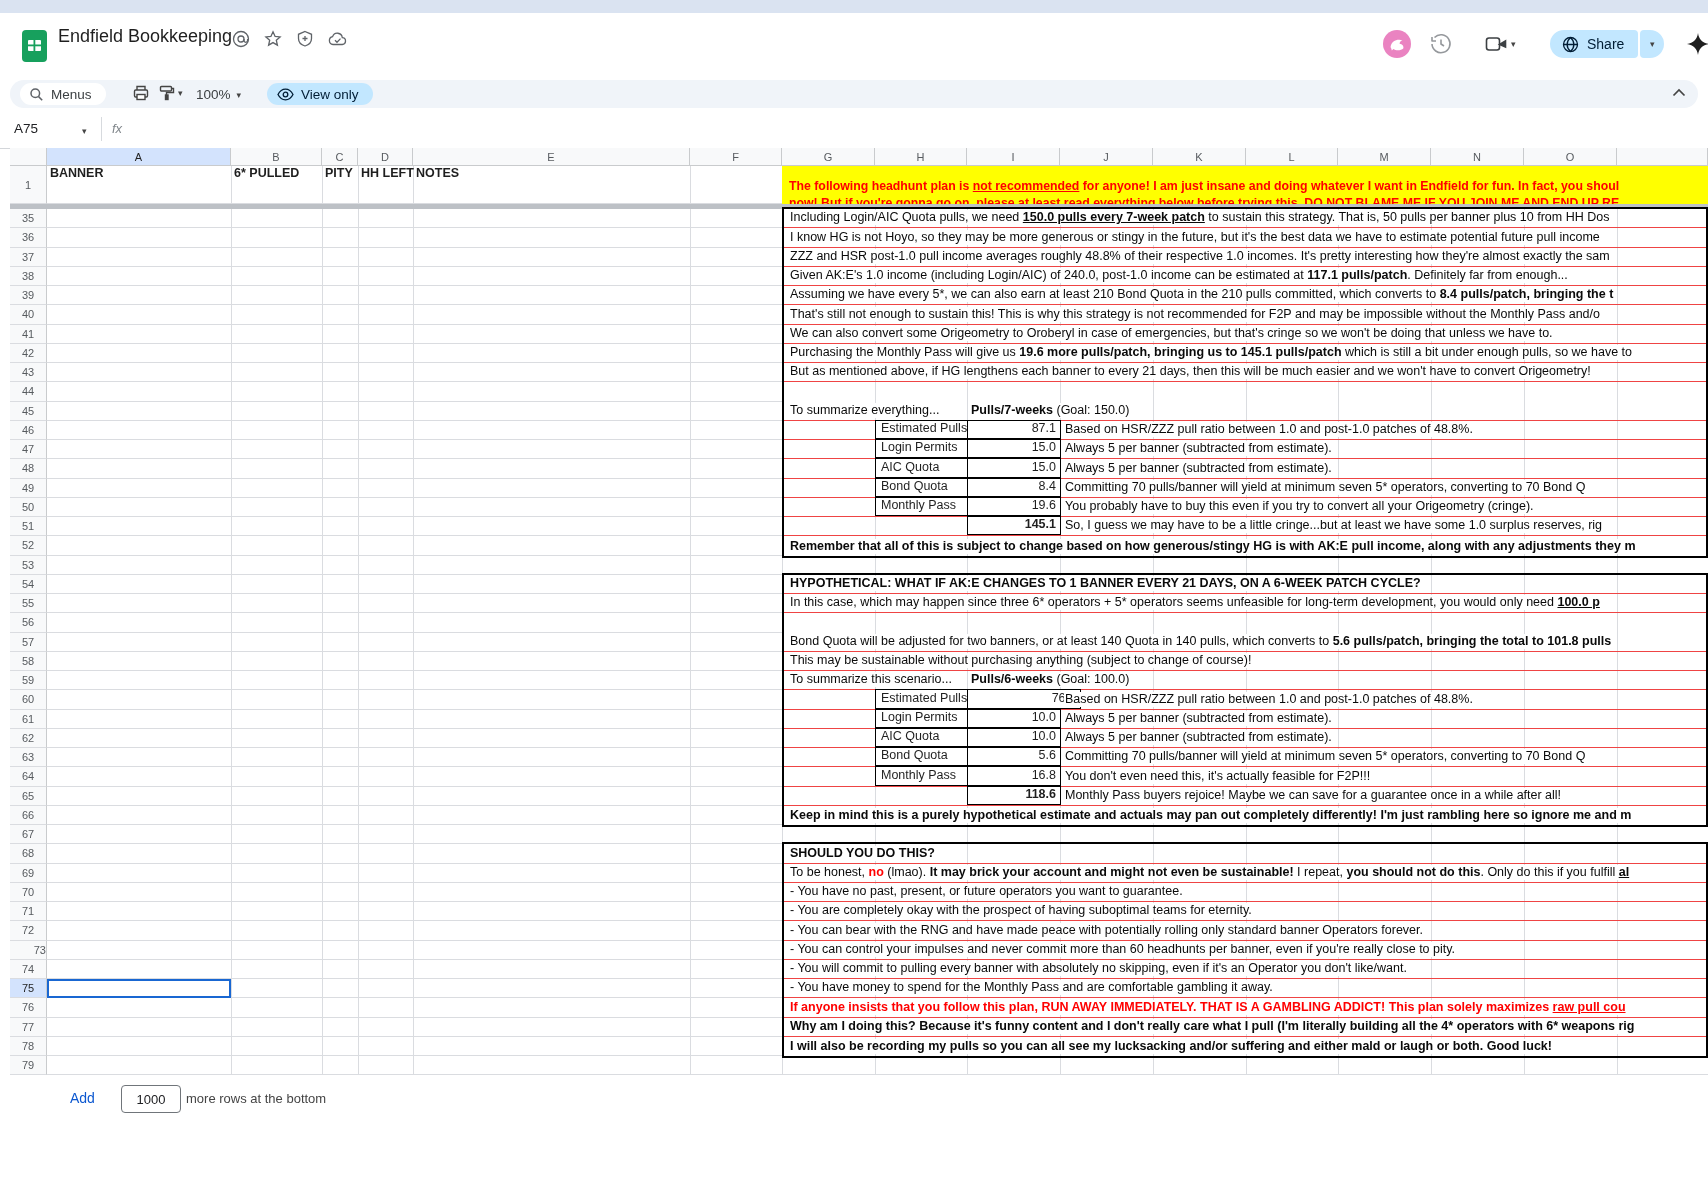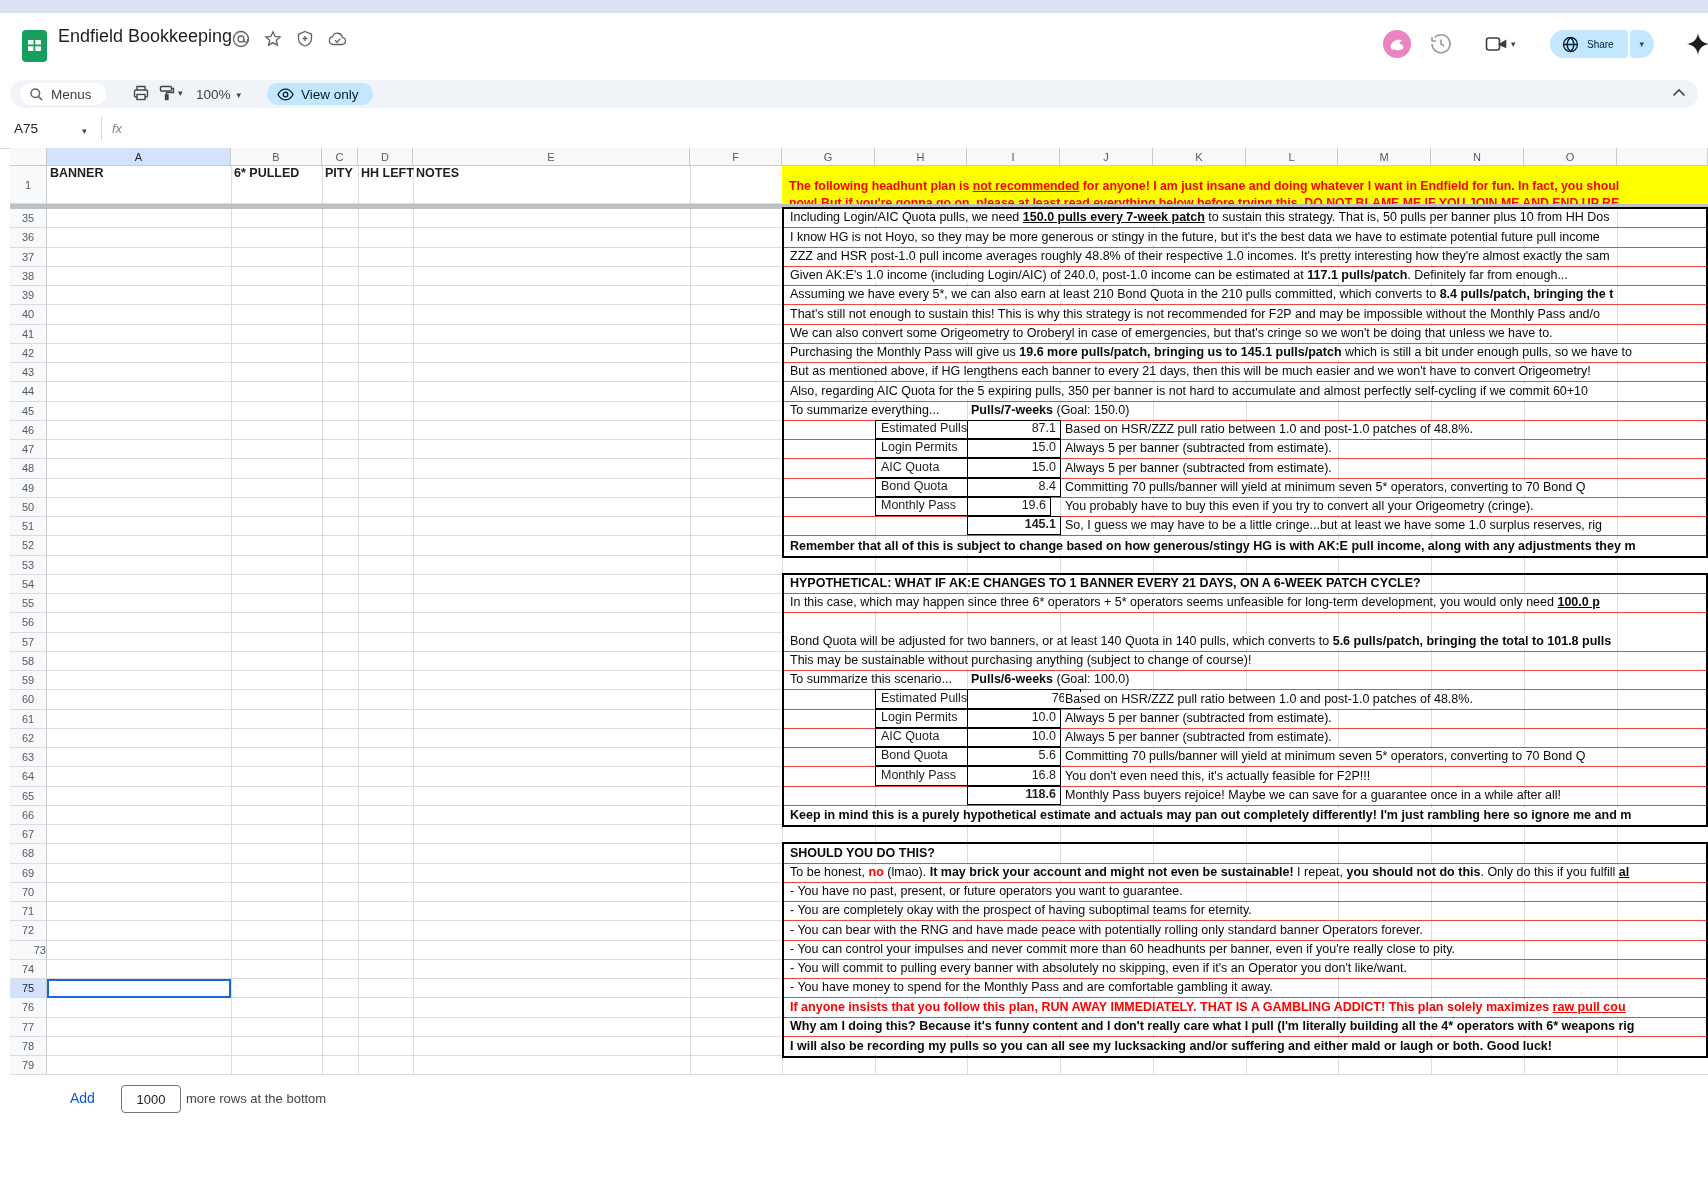--- a/index.html
+++ b/index.html
@@ -20,21 +20,21 @@
   .zoom-ctl{left:196px;top:87px;font-size:13.5px;color:#3c4043;display:flex;gap:6px;align-items:center}
   .viewonly{left:267px;top:83px;height:22px;background:#c2e7ff;border-radius:11px;display:flex;
             align-items:center;gap:7px;padding:0 14px 0 10px;font-size:13.5px;font-weight:500;color:#001d35}
   .caret-up{left:1672px;top:88px}
   .avatar{left:1383px;top:30px;width:28px;height:28px;border-radius:50%;background:#ea83c1;
           display:flex;align-items:center;justify-content:center}
   .hist{left:1430px;top:33px}
   .cam{left:1485px;top:34px;display:flex;align-items:center;gap:4px}
   .share-grp{left:1550px;top:30px;display:flex;gap:2px;height:28px}
   .share-main{background:#c2e7ff;border-radius:14px 4px 4px 14px;display:flex;align-items:center;
-              gap:8px;padding:0 14px 0 12px;font-size:10px;font-weight:500;color:#001d35}
+              gap:8px;padding:0 14px 0 12px;font-size:14px;font-weight:500;color:#001d35}
   .share-drop{background:#c2e7ff;border-radius:4px 14px 14px 4px;width:24px;display:flex;
               align-items:center;justify-content:center;color:#001d35}
   .spark{left:1686px;top:32px}
   .tri{font-family:"DejaVu Sans",sans-serif;font-size:9px;color:#444}
   
   .fbar{left:0;top:108px;width:1708px;height:40px;background:#fff;border-bottom:1px solid #d3d6da}
   .cellref{left:14px;top:121px;font-size:13.5px;color:#202124}
   .refdrop{left:82px;top:126px}
   .fdiv{left:101px;top:117px;width:1px;height:24px;background:#d7dade}
   .fx{left:112px;top:121px;font-size:13px;font-style:italic;color:#80868b}
@@ -367,23 +367,20 @@
         </div>
         <div class="srow" style="top: 115.5px; height: 19.25px;">
           <div class="txt" style="left: 5px;"><span>We can also convert some Origeometry to Oroberyl in case of emergencies, but that's cringe so we won't be doing that unless we have to.</span></div>
         </div>
         <div class="srow" style="top: 134.75px; height: 19.25px;">
           <div class="txt" style="left: 5px;"><span>Purchasing the Monthly Pass will give us </span><span class="b">19.6 more pulls/patch, bringing us to 145.1 pulls/patch</span><span> which is still a bit under enough pulls, so we have to</span></div>
         </div>
         <div class="srow" style="top: 154px; height: 19.25px;">
           <div class="txt" style="left: 5px;"><span>But as mentioned above, if HG lengthens each banner to every 21 days, then this will be much easier and we won't have to convert Origeometry!</span></div>
         </div>
-        <div class="srow" style="top: 173.25px; height: 19.25px;">
-          <div class="txt" style="left: 5px;"><span>Also, regarding AIC Quota for the 5 expiring pulls, 350 per banner is not hard to accumulate and almost perfectly self-cycling if we commit 60+10</span></div>
-        </div>
         <div class="srow" style="top: 192.5px; height: 19.25px;">
           <div class="txt" style="left: 5px;">To summarize everything...</div>
           <div class="txt" style="left: 186px;"><span class="b">Pulls/7-weeks</span><span> (Goal: 150.0)</span></div>
         </div>
         <div class="srow" style="top: 211.75px; height: 19.25px;">
           <div class="tcell" style="left: 91px; width: 93px; border-top: 1px solid rgb(0, 0, 0);">
             <span style="left: 5px;">Estimated Pulls</span>
           </div>
           <div class="tcell" style="left: 183px; width: 94px; border-top: 1px solid rgb(0, 0, 0);">
             <span style="right: 4px;">87.1</span>
@@ -414,21 +411,21 @@
           </div>
           <div class="tcell" style="left: 183px; width: 94px;">
             <span style="right: 4px;">8.4</span>
           </div>
           <div class="txt" style="left: 280px;">Committing 70 pulls/banner will yield at minimum seven 5* operators, converting to 70 Bond Q</div>
         </div>
         <div class="srow" style="top: 288.75px; height: 19.25px;">
           <div class="tcell" style="left: 91px; width: 93px;">
             <span style="left: 5px;">Monthly Pass</span>
           </div>
-          <div class="tcell" style="left: 183px; width: 84px;">
+          <div class="tcell" style="left: 183px; width: 94px;">
             <span style="right: 4px;">19.6</span>
           </div>
           <div class="txt" style="left: 280px;">You probably have to buy this even if you try to convert all your Origeometry (cringe).</div>
         </div>
         <div class="srow" style="top: 308px; height: 19.25px;">
           <div class="tcell" style="left: 183px; width: 94px;">
             <span class="b" style="right: 4px;">145.1</span>
           </div>
           <div class="txt" style="left: 280px;">So, I guess we may have to be a little cringe...but at least we have some 1.0 surplus reserves, rig</div>
         </div>

